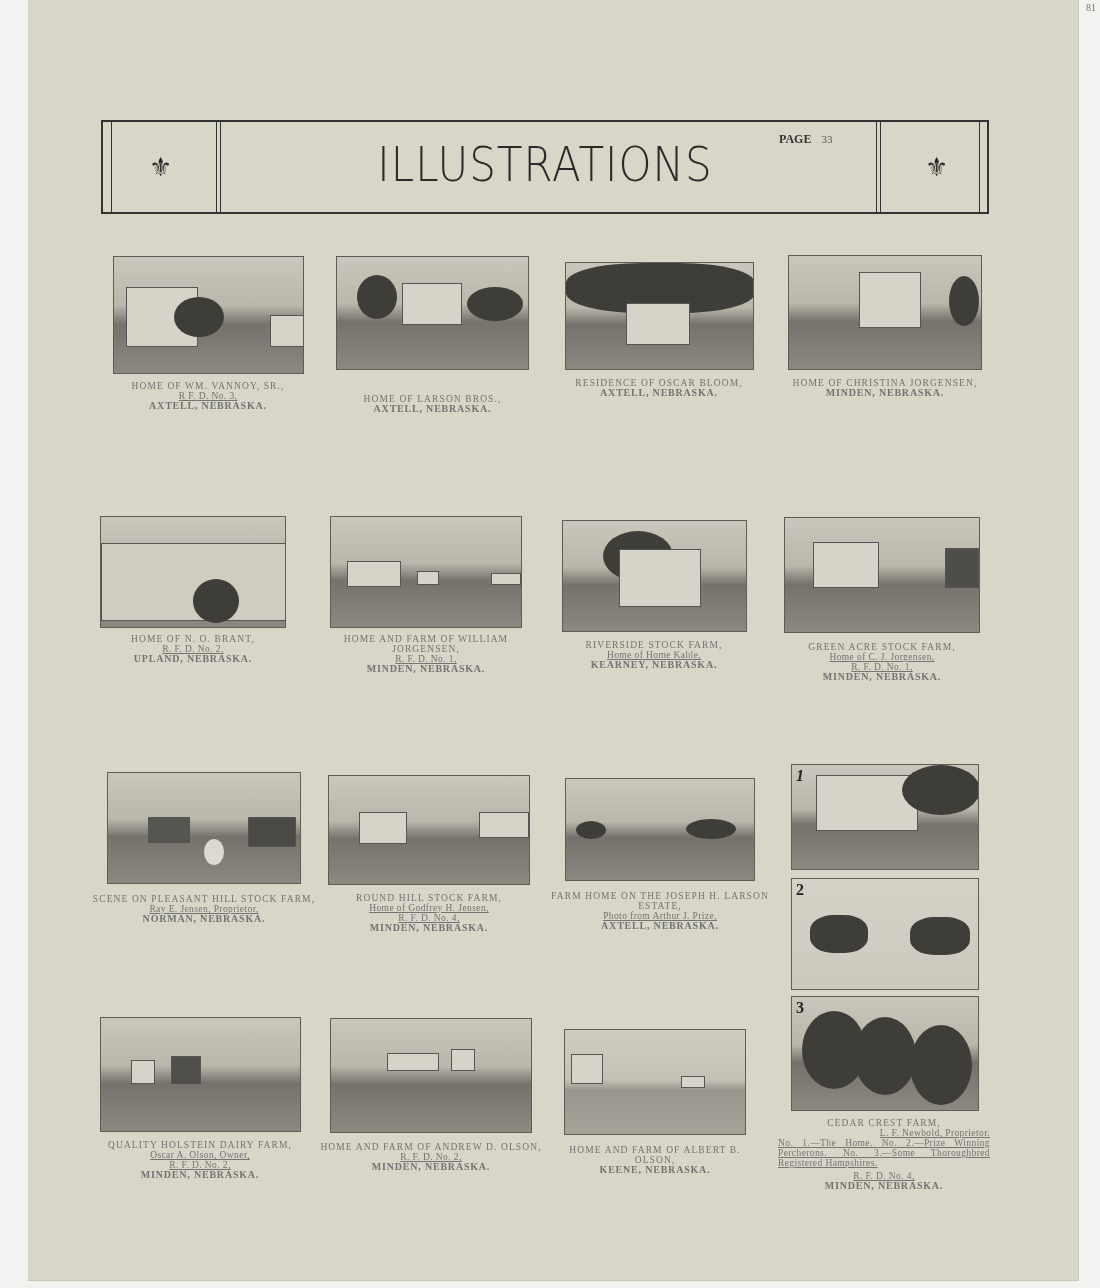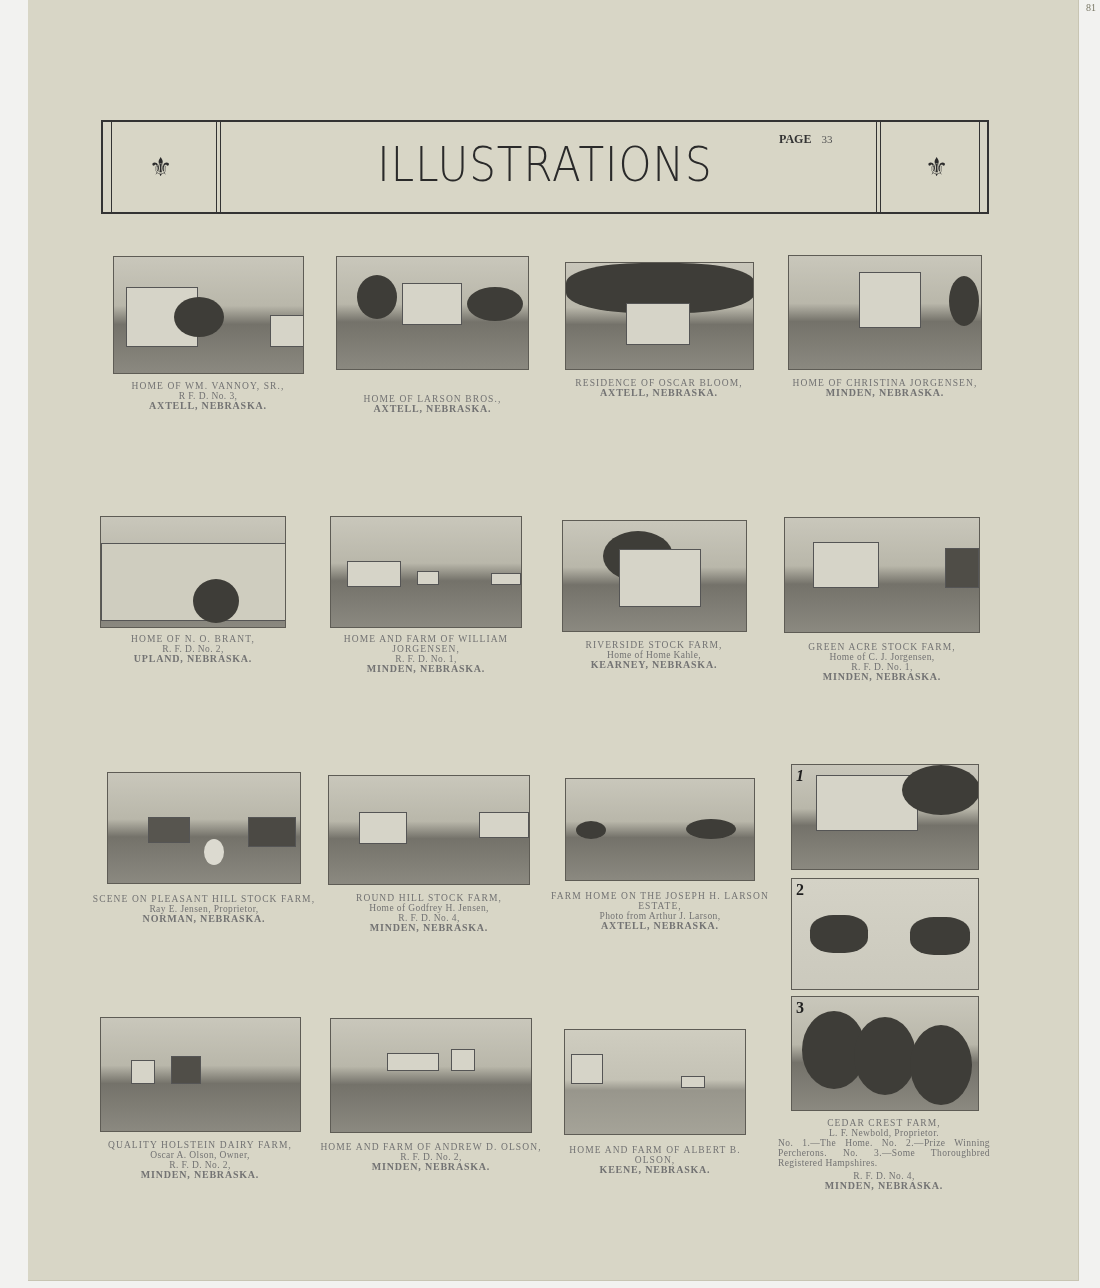--- a/index.html
+++ b/index.html
@@ -56,21 +56,21 @@
   }
   .photo .num {
     position: absolute; left: 4px; top: 2px; font-style: italic; font-weight: bold;
     font-size: 16px; color: #1f1f1f;
   }
   .caption {
     position: absolute; text-align: center; color: #737373;
     line-height: 10px;
   }
   .caption .l1 { font-size: 9.5px; letter-spacing: 1.1px; text-transform: uppercase; }
-  .caption .l2 { font-size: 9.5px; letter-spacing: 0.4px; }
+  .caption .l2 { font-size: 9.5px; letter-spacing: 0.4px; text-decoration: underline; }
   .caption .l3 { font-size: 10px; letter-spacing: 0.8px; font-weight: bold; text-transform: uppercase; }
   .caption.wide .l2 { text-align: left; padding: 0 4px; }
 </style>
 </head>
 <body>
 
 <div class="sheet"></div>
 <div class="corner-mark">81</div>
 
 <div class="banner">
@@ -191,21 +191,21 @@
   <div class="l3">MINDEN, NEBRASKA.</div>
 </div>
 
 <div class="photo" style="left:565px;top:778px;width:190px;height:103px">
   <div class="tree" style="left:10px;top:42px;width:30px;height:18px"></div>
   <div class="tree" style="left:120px;top:40px;width:50px;height:20px"></div>
 </div>
 <div class="caption wide" style="left:544px;top:891px;width:232px">
   <div class="l1">FARM HOME ON THE JOSEPH H. LARSON</div>
   <div class="l1">ESTATE,</div>
-  <div class="l2" style="text-align:center">Photo from Arthur J. Larson,</div>
+  <div class="l2" style="text-align:center">Photo from Arthur J. Prize,</div>
   <div class="l3">AXTELL, NEBRASKA.</div>
 </div>
 
 <div class="photo" style="left:791px;top:764px;width:188px;height:106px">
   <div class="num">1</div>
   <div class="house" style="left:24px;top:10px;width:100px;height:54px"></div>
   <div class="tree" style="left:110px;top:0px;width:78px;height:50px"></div>
 </div>
 <div class="photo" style="left:791px;top:878px;width:188px;height:112px;background:linear-gradient(to bottom,#d4d2c6 0%,#cbc9bd 100%)">
   <div class="num" style="font-style:normal">2</div>
@@ -213,21 +213,21 @@
   <div class="tree" style="left:118px;top:38px;width:60px;height:38px;border-radius:40%"></div>
 </div>
 <div class="photo" style="left:791px;top:996px;width:188px;height:115px">
   <div class="num" style="font-style:normal">3</div>
   <div class="tree" style="left:10px;top:14px;width:64px;height:78px"></div>
   <div class="tree" style="left:62px;top:20px;width:62px;height:78px"></div>
   <div class="tree" style="left:118px;top:28px;width:62px;height:80px"></div>
 </div>
 <div class="caption wide" style="left:774px;top:1118px;width:220px">
   <div class="l1">CEDAR CREST FARM,</div>
-  <div class="l2" style="text-align:center">L. F. Newbold, Proprietor.</div>
+  <div class="l2" style="text-align:right">L. F. Newbold, Proprietor.</div>
   <div class="l2" style="text-align:justify">No. 1.—The Home.  No. 2.—Prize Winning Percherons.  No. 3.—Some Thoroughbred Registered Hampshires.</div>
   <div class="l2" style="text-align:center;margin-top:3px">R. F. D. No. 4,</div>
   <div class="l3">MINDEN, NEBRASKA.</div>
 </div>
 
 <div class="photo" style="left:100px;top:1017px;width:201px;height:115px">
   <div class="house" style="left:30px;top:42px;width:22px;height:22px"></div>
   <div class="house" style="left:70px;top:38px;width:28px;height:26px;background:#504e48"></div>
 </div>
 <div class="caption" style="left:90px;top:1140px;width:220px">

